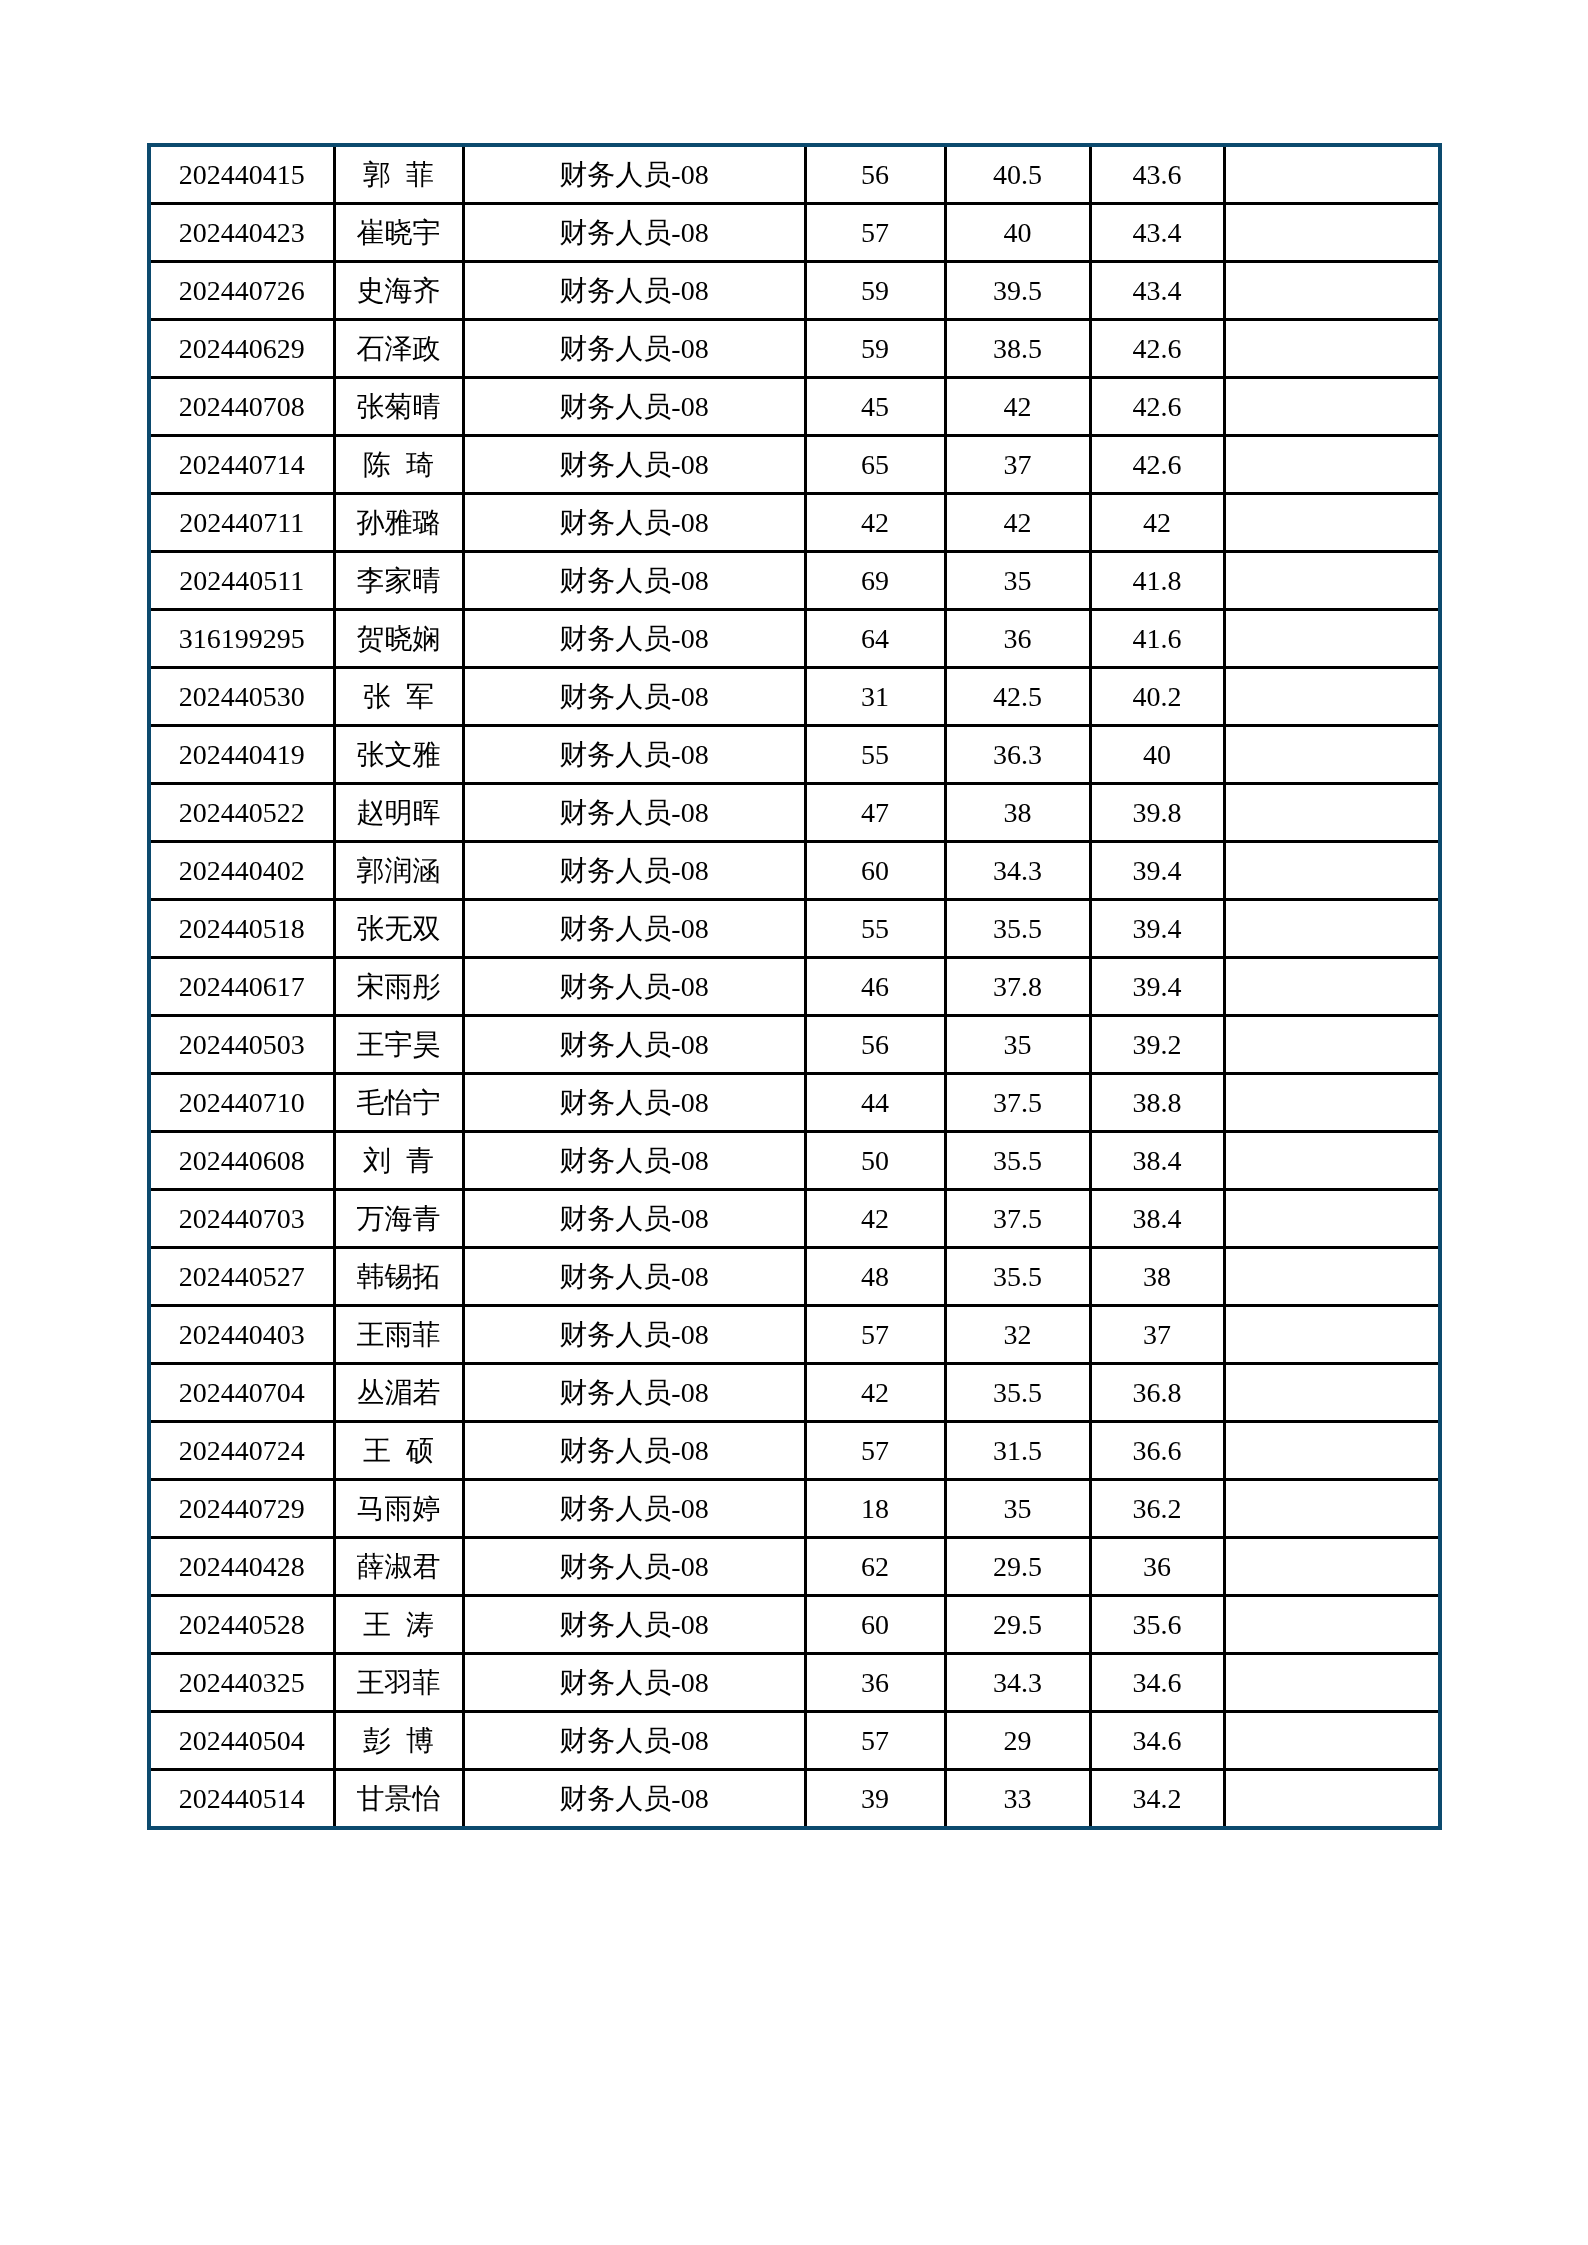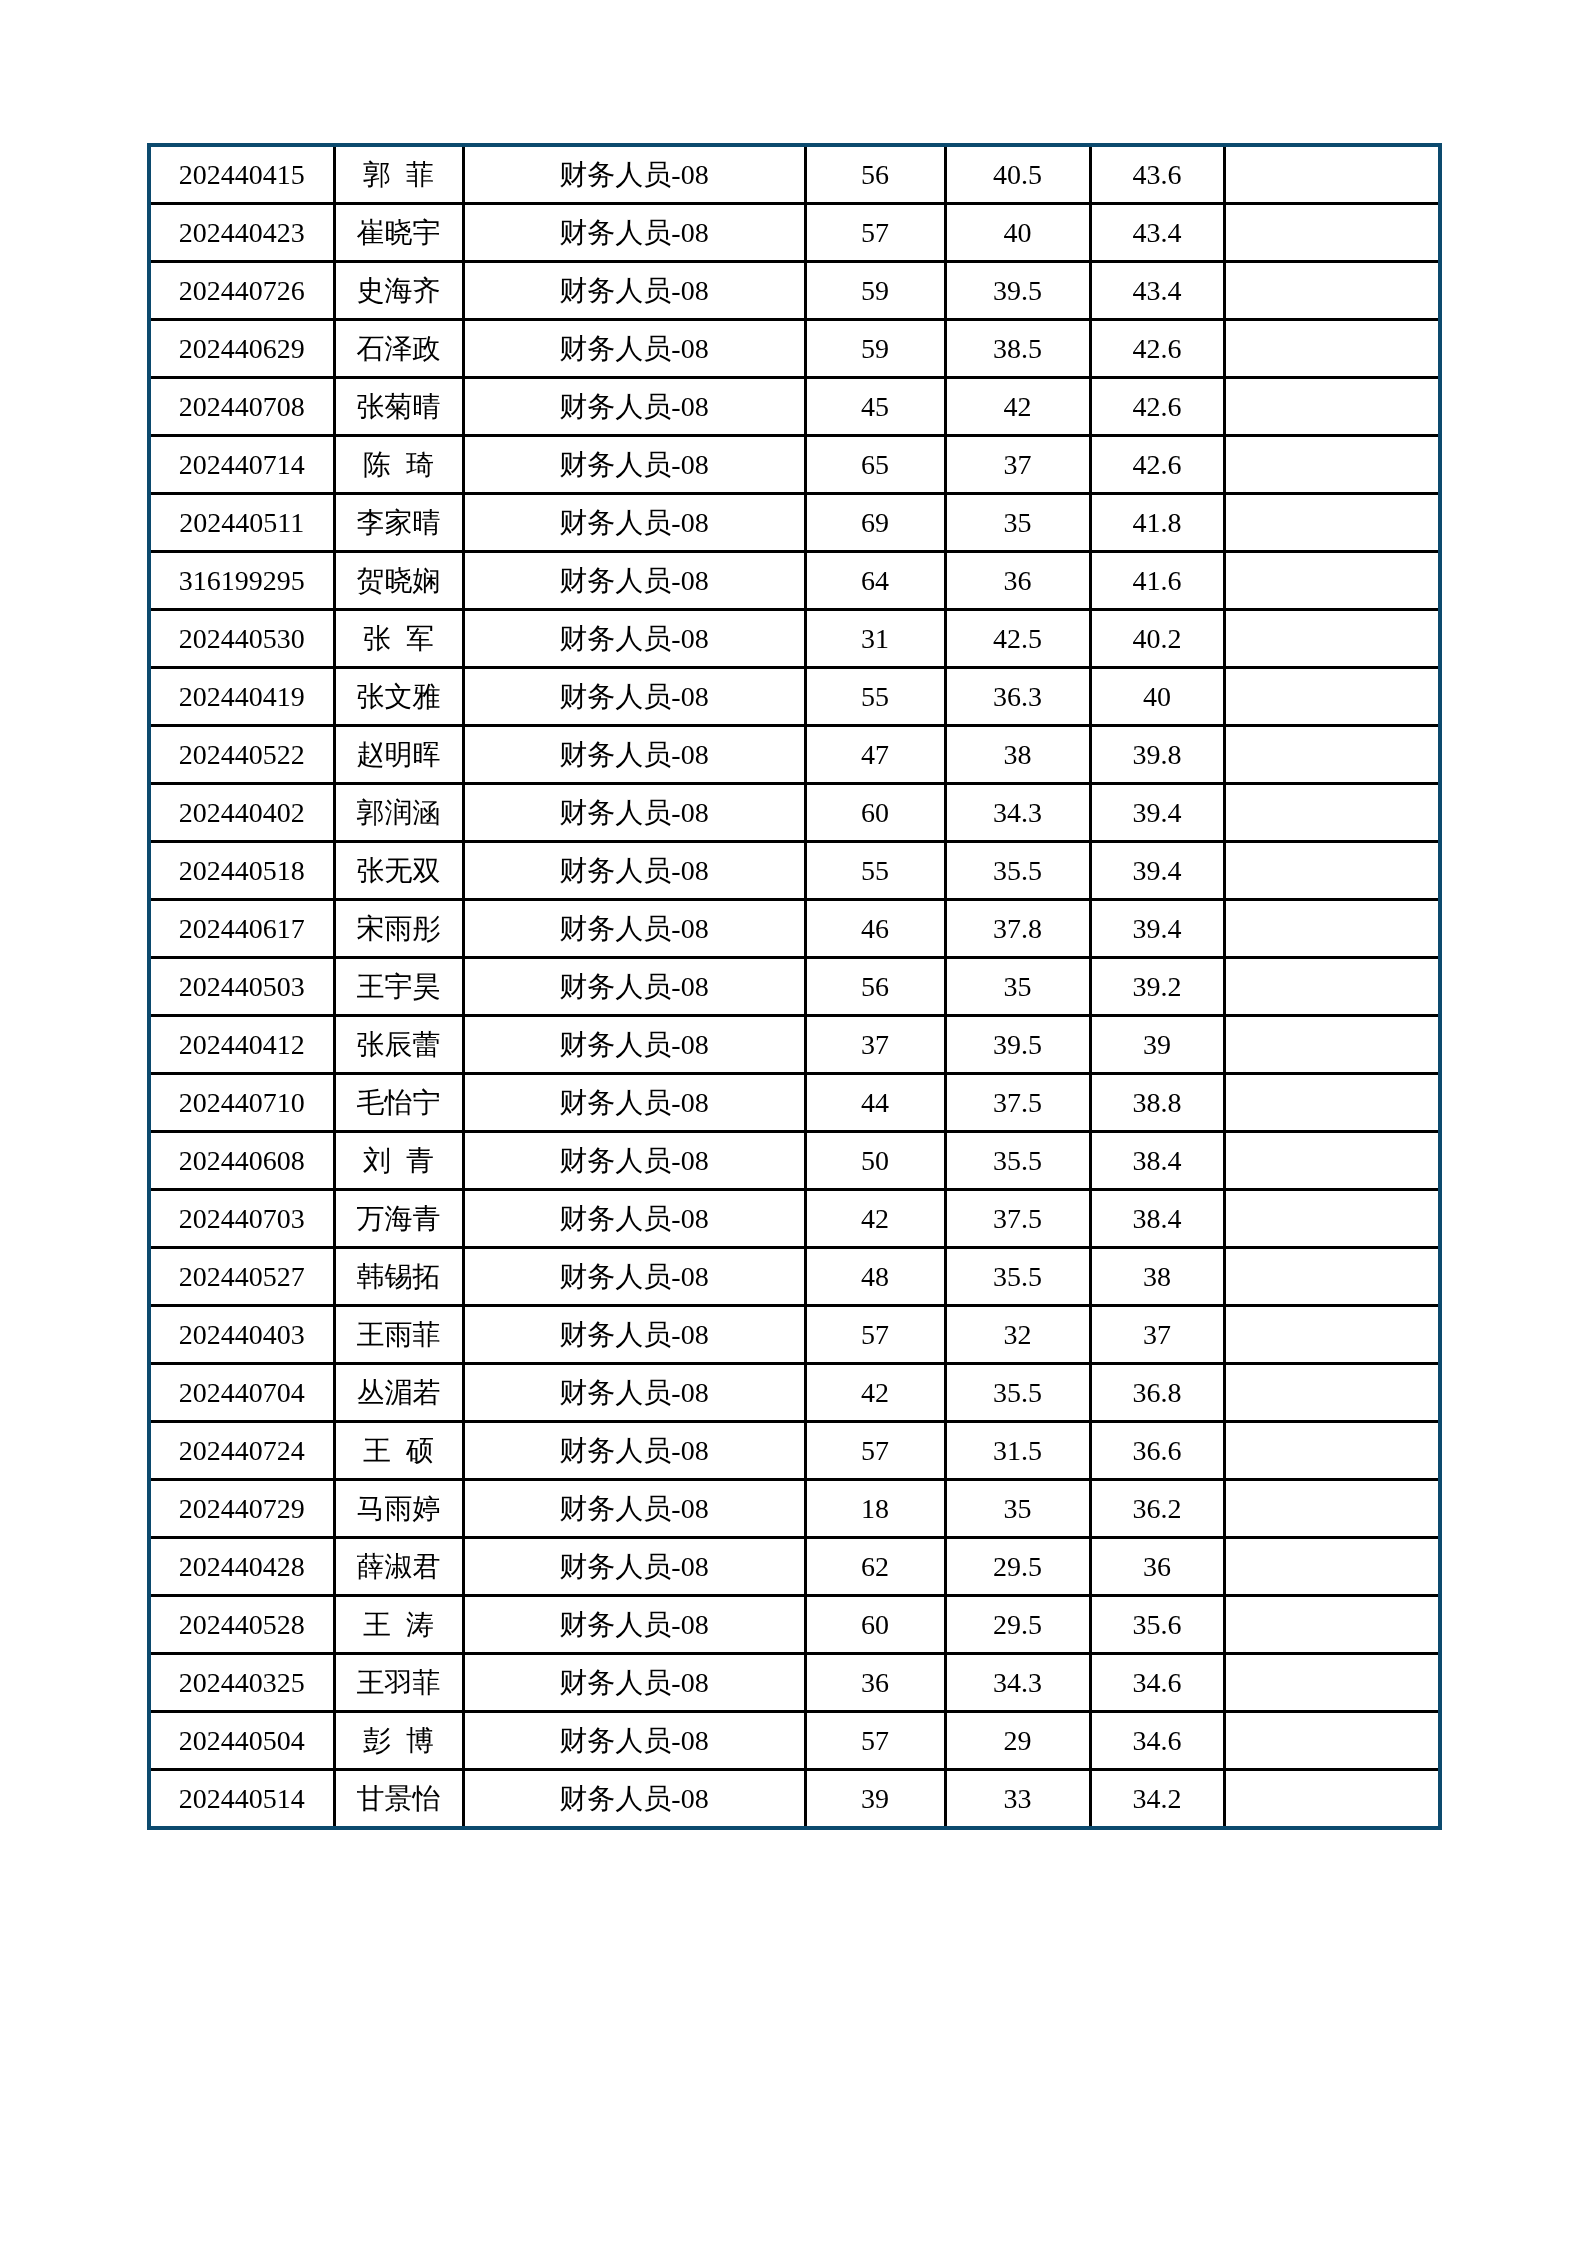--- a/index.html
+++ b/index.html
@@ -110,20 +110,29 @@
       <tr>
         <td><span>202440714</span></td>
         <td><span class="name-spread">陈琦</span></td>
         <td><span>财务人员-08</span></td>
         <td><span>65</span></td>
         <td><span>37</span></td>
         <td><span>42.6</span></td>
         <td></td>
       </tr>
       <tr>
+        <td><span>202440711</span></td>
+        <td><span>孙雅璐</span></td>
+        <td><span>财务人员-08</span></td>
+        <td><span>42</span></td>
+        <td><span>42</span></td>
+        <td><span>42</span></td>
+        <td></td>
+      </tr>
+      <tr>
         <td><span>202440511</span></td>
         <td><span>李家晴</span></td>
         <td><span>财务人员-08</span></td>
         <td><span>69</span></td>
         <td><span>35</span></td>
         <td><span>41.8</span></td>
         <td></td>
       </tr>
       <tr>
         <td><span>316199295</span></td>
@@ -188,29 +197,20 @@
         <td><span>39.4</span></td>
         <td></td>
       </tr>
       <tr>
         <td><span>202440503</span></td>
         <td><span>王宇昊</span></td>
         <td><span>财务人员-08</span></td>
         <td><span>56</span></td>
         <td><span>35</span></td>
         <td><span>39.2</span></td>
-        <td></td>
-      </tr>
-      <tr>
-        <td><span>202440412</span></td>
-        <td><span>张辰蕾</span></td>
-        <td><span>财务人员-08</span></td>
-        <td><span>37</span></td>
-        <td><span>39.5</span></td>
-        <td><span>39</span></td>
         <td></td>
       </tr>
       <tr>
         <td><span>202440710</span></td>
         <td><span>毛怡宁</span></td>
         <td><span>财务人员-08</span></td>
         <td><span>44</span></td>
         <td><span>37.5</span></td>
         <td><span>38.8</span></td>
         <td></td>

